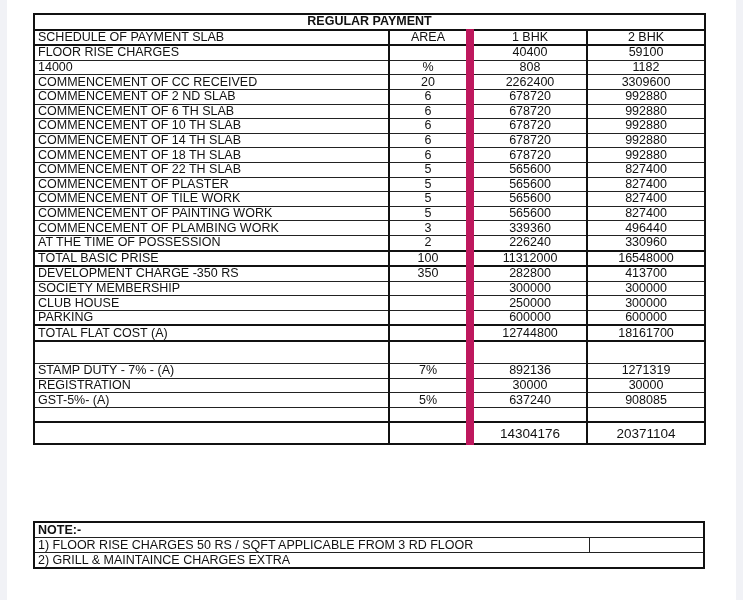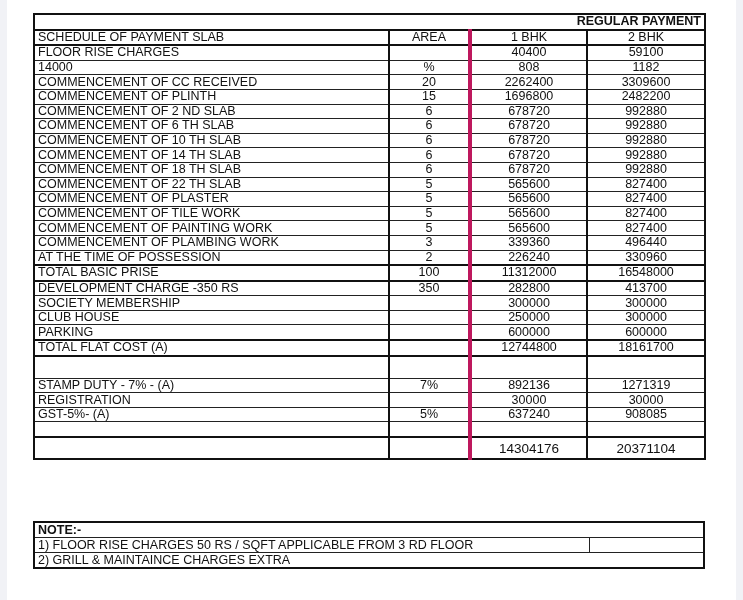--- a/index.html
+++ b/index.html
@@ -14,23 +14,23 @@
 
   table { border-collapse: collapse; position: absolute; table-layout: fixed; }
   #main { left: 33px; top: 13px; width: 671px; border: 2px solid #111; }
   #main td { border: 1px solid #222; height: 13.6px; padding: 0 3px; font-size: 12.5px; line-height: 13px; white-space: nowrap; overflow: hidden; }
   #main td.num { text-align: center; }
   #main tr.bold td { font-weight: normal; }
   #main tr.thick-top td { border-top: 2px solid #111; }
   #main tr.blank-tall td { height: 21px; }
   #main tr.grand td { height: 20px; font-size: 13.5px; }
   #main td.col-area { border-left: 2px solid #111; }
-  #main td.col-1bhk { border-left: 4px solid #be185d; }
+  #main td.col-1bhk { border-left: 8px solid #be185d; }
   #main td.col-2bhk { border-left: 2px solid #111; }
-  #main tr.title td { text-align: right; font-weight: bold; font-size: 12.5px; border-bottom: 2px solid #111; }
+  #main tr.title td { text-align: center; font-weight: bold; font-size: 12.5px; border-bottom: 2px solid #111; }
   #main tr.header td { font-weight: normal; border-bottom: 2px solid #111; }
 
   #notes { left: 33px; top: 521px; width: 670px; border: 2px solid #111; }
   #notes td { border: 1px solid #222; height: 14px; padding: 0 3px; font-size: 12.5px; line-height: 13px; white-space: nowrap; }
   #notes tr.note-head td { font-weight: bold; }
 </style>
 </head>
 <body>
 
 <div class="edge-left"></div>
@@ -65,26 +65,20 @@
         <td class="num col-1bhk">808</td>
         <td class="num col-2bhk">1182</td>
       </tr>
       <tr>
         <td>COMMENCEMENT OF CC RECEIVED</td>
         <td class="num col-area">20</td>
         <td class="num col-1bhk">2262400</td>
         <td class="num col-2bhk">3309600</td>
       </tr>
       <tr>
-        <td>COMMENCEMENT OF PLINTH</td>
-        <td class="num col-area">15</td>
-        <td class="num col-1bhk">1696800</td>
-        <td class="num col-2bhk">2482200</td>
-      </tr>
-      <tr>
         <td>COMMENCEMENT OF 2 ND SLAB</td>
         <td class="num col-area">6</td>
         <td class="num col-1bhk">678720</td>
         <td class="num col-2bhk">992880</td>
       </tr>
       <tr>
         <td>COMMENCEMENT OF 6 TH SLAB</td>
         <td class="num col-area">6</td>
         <td class="num col-1bhk">678720</td>
         <td class="num col-2bhk">992880</td>

